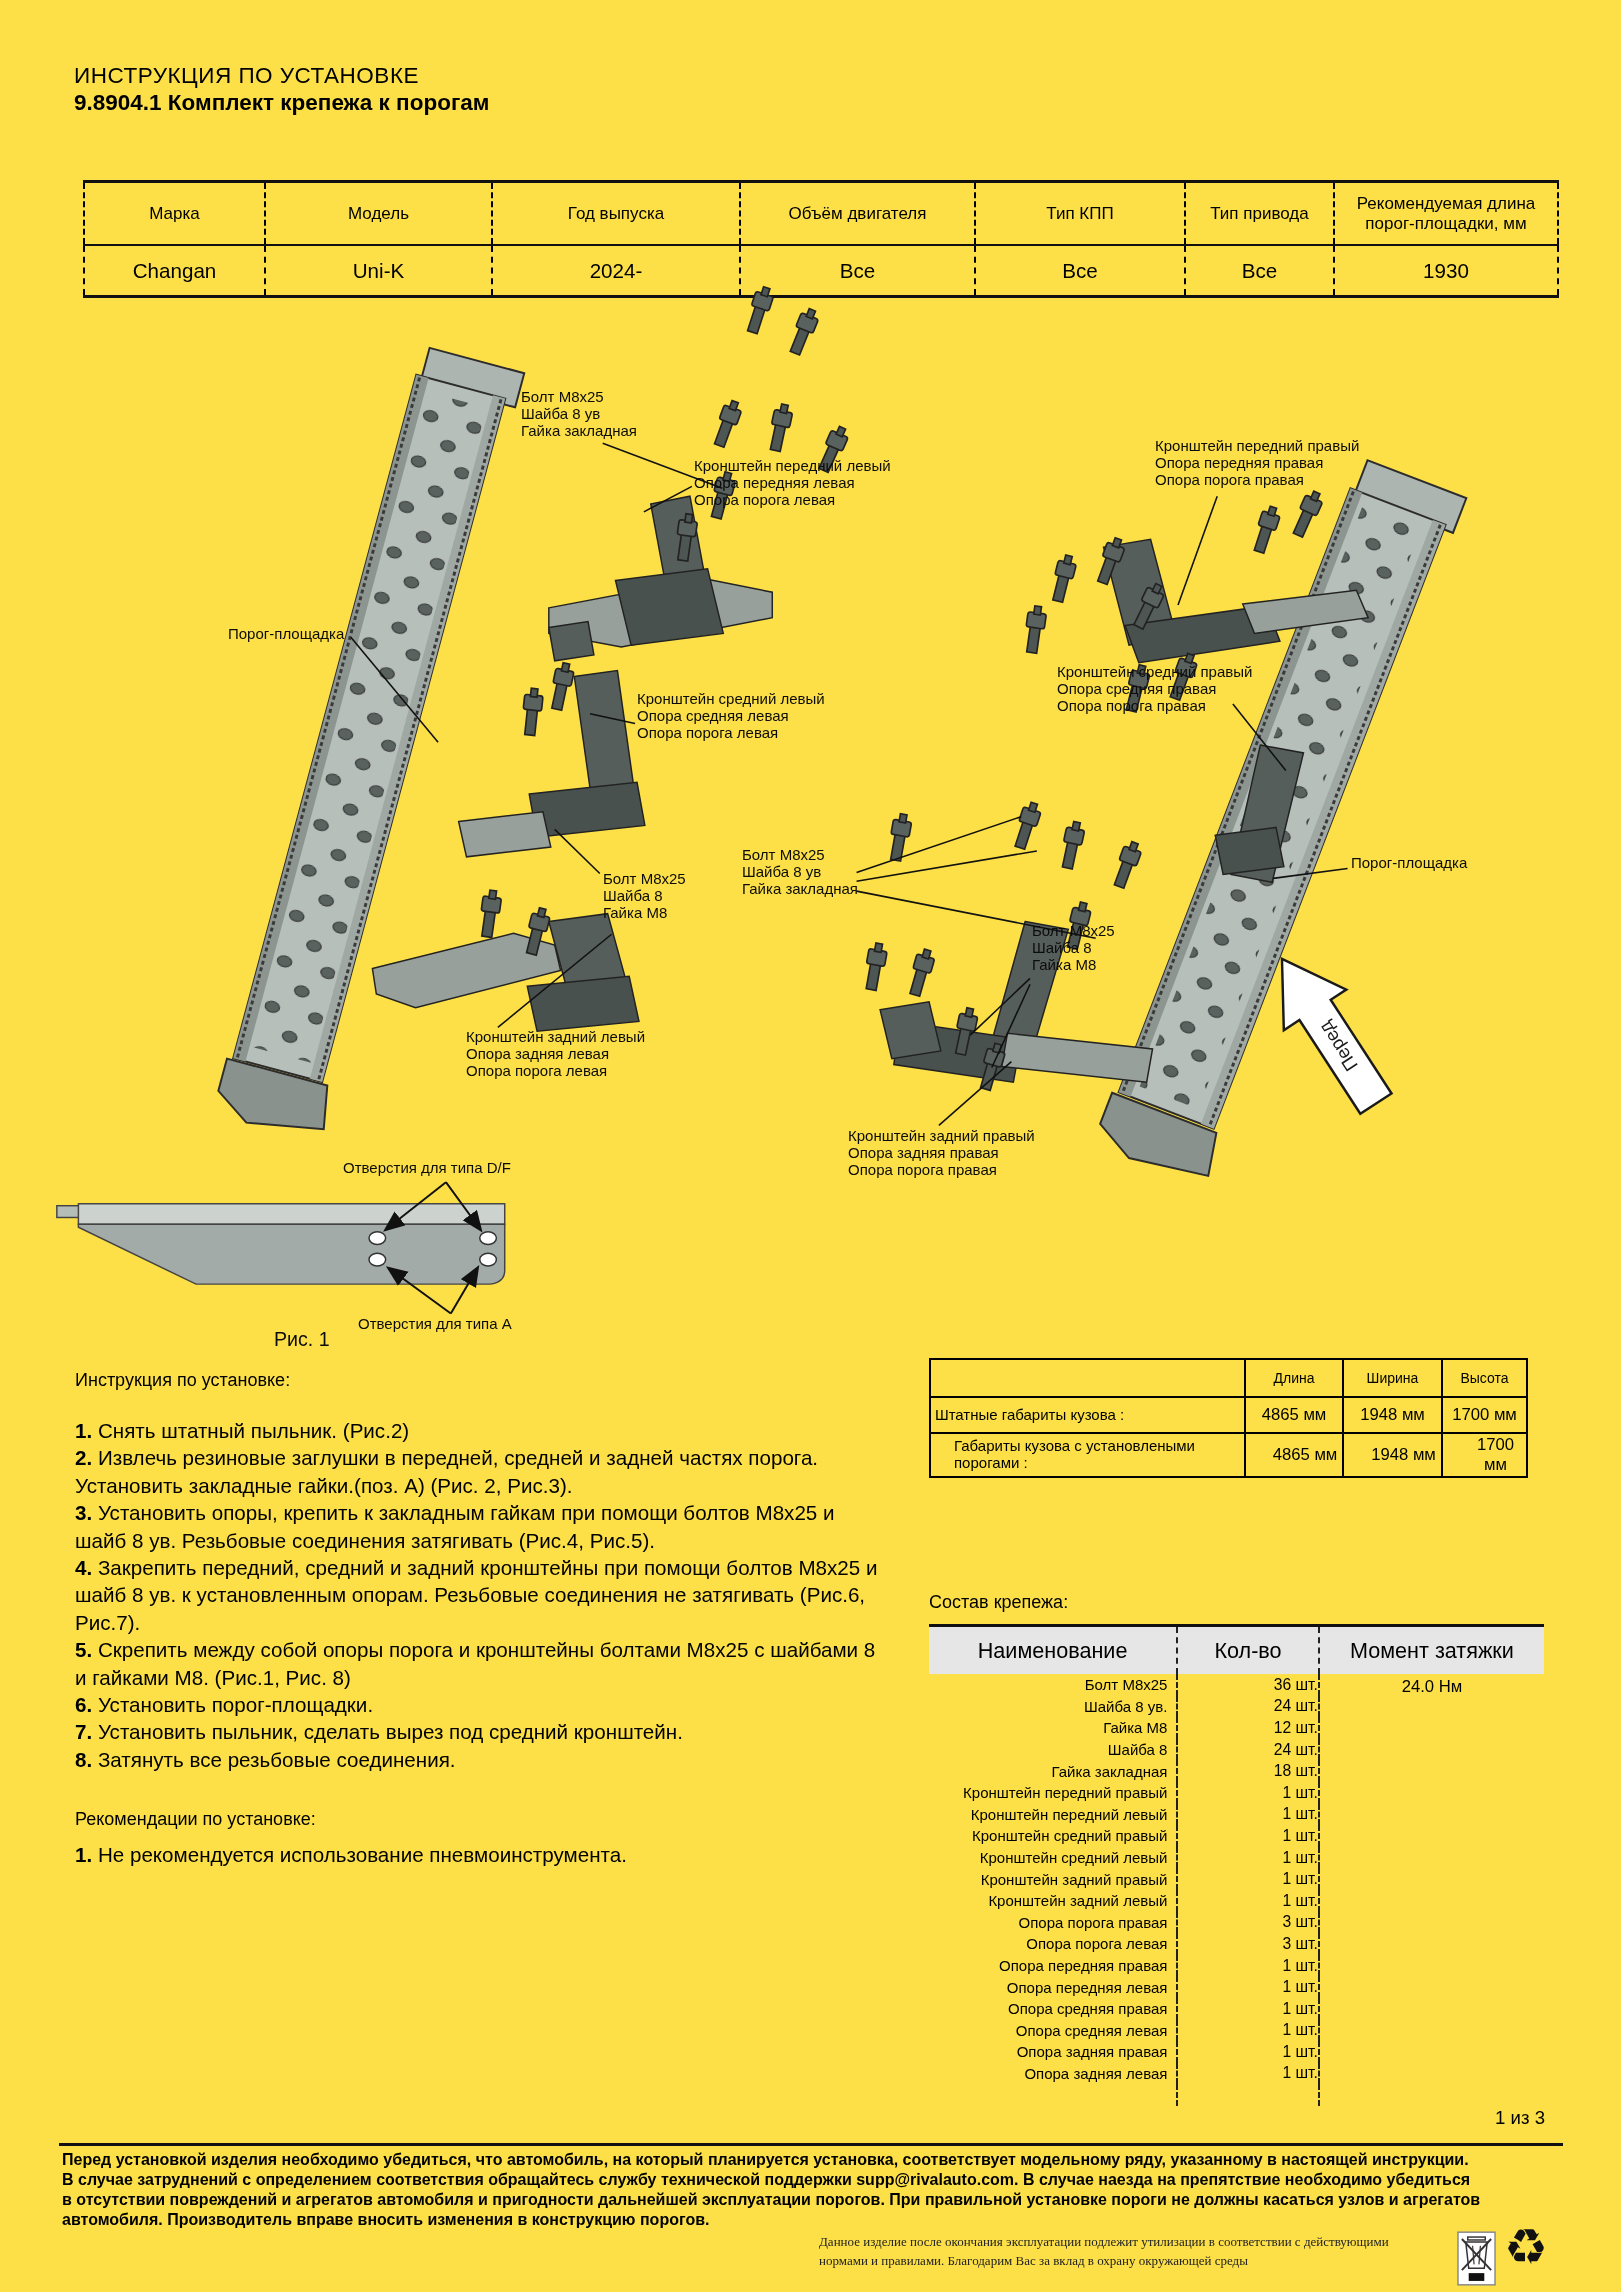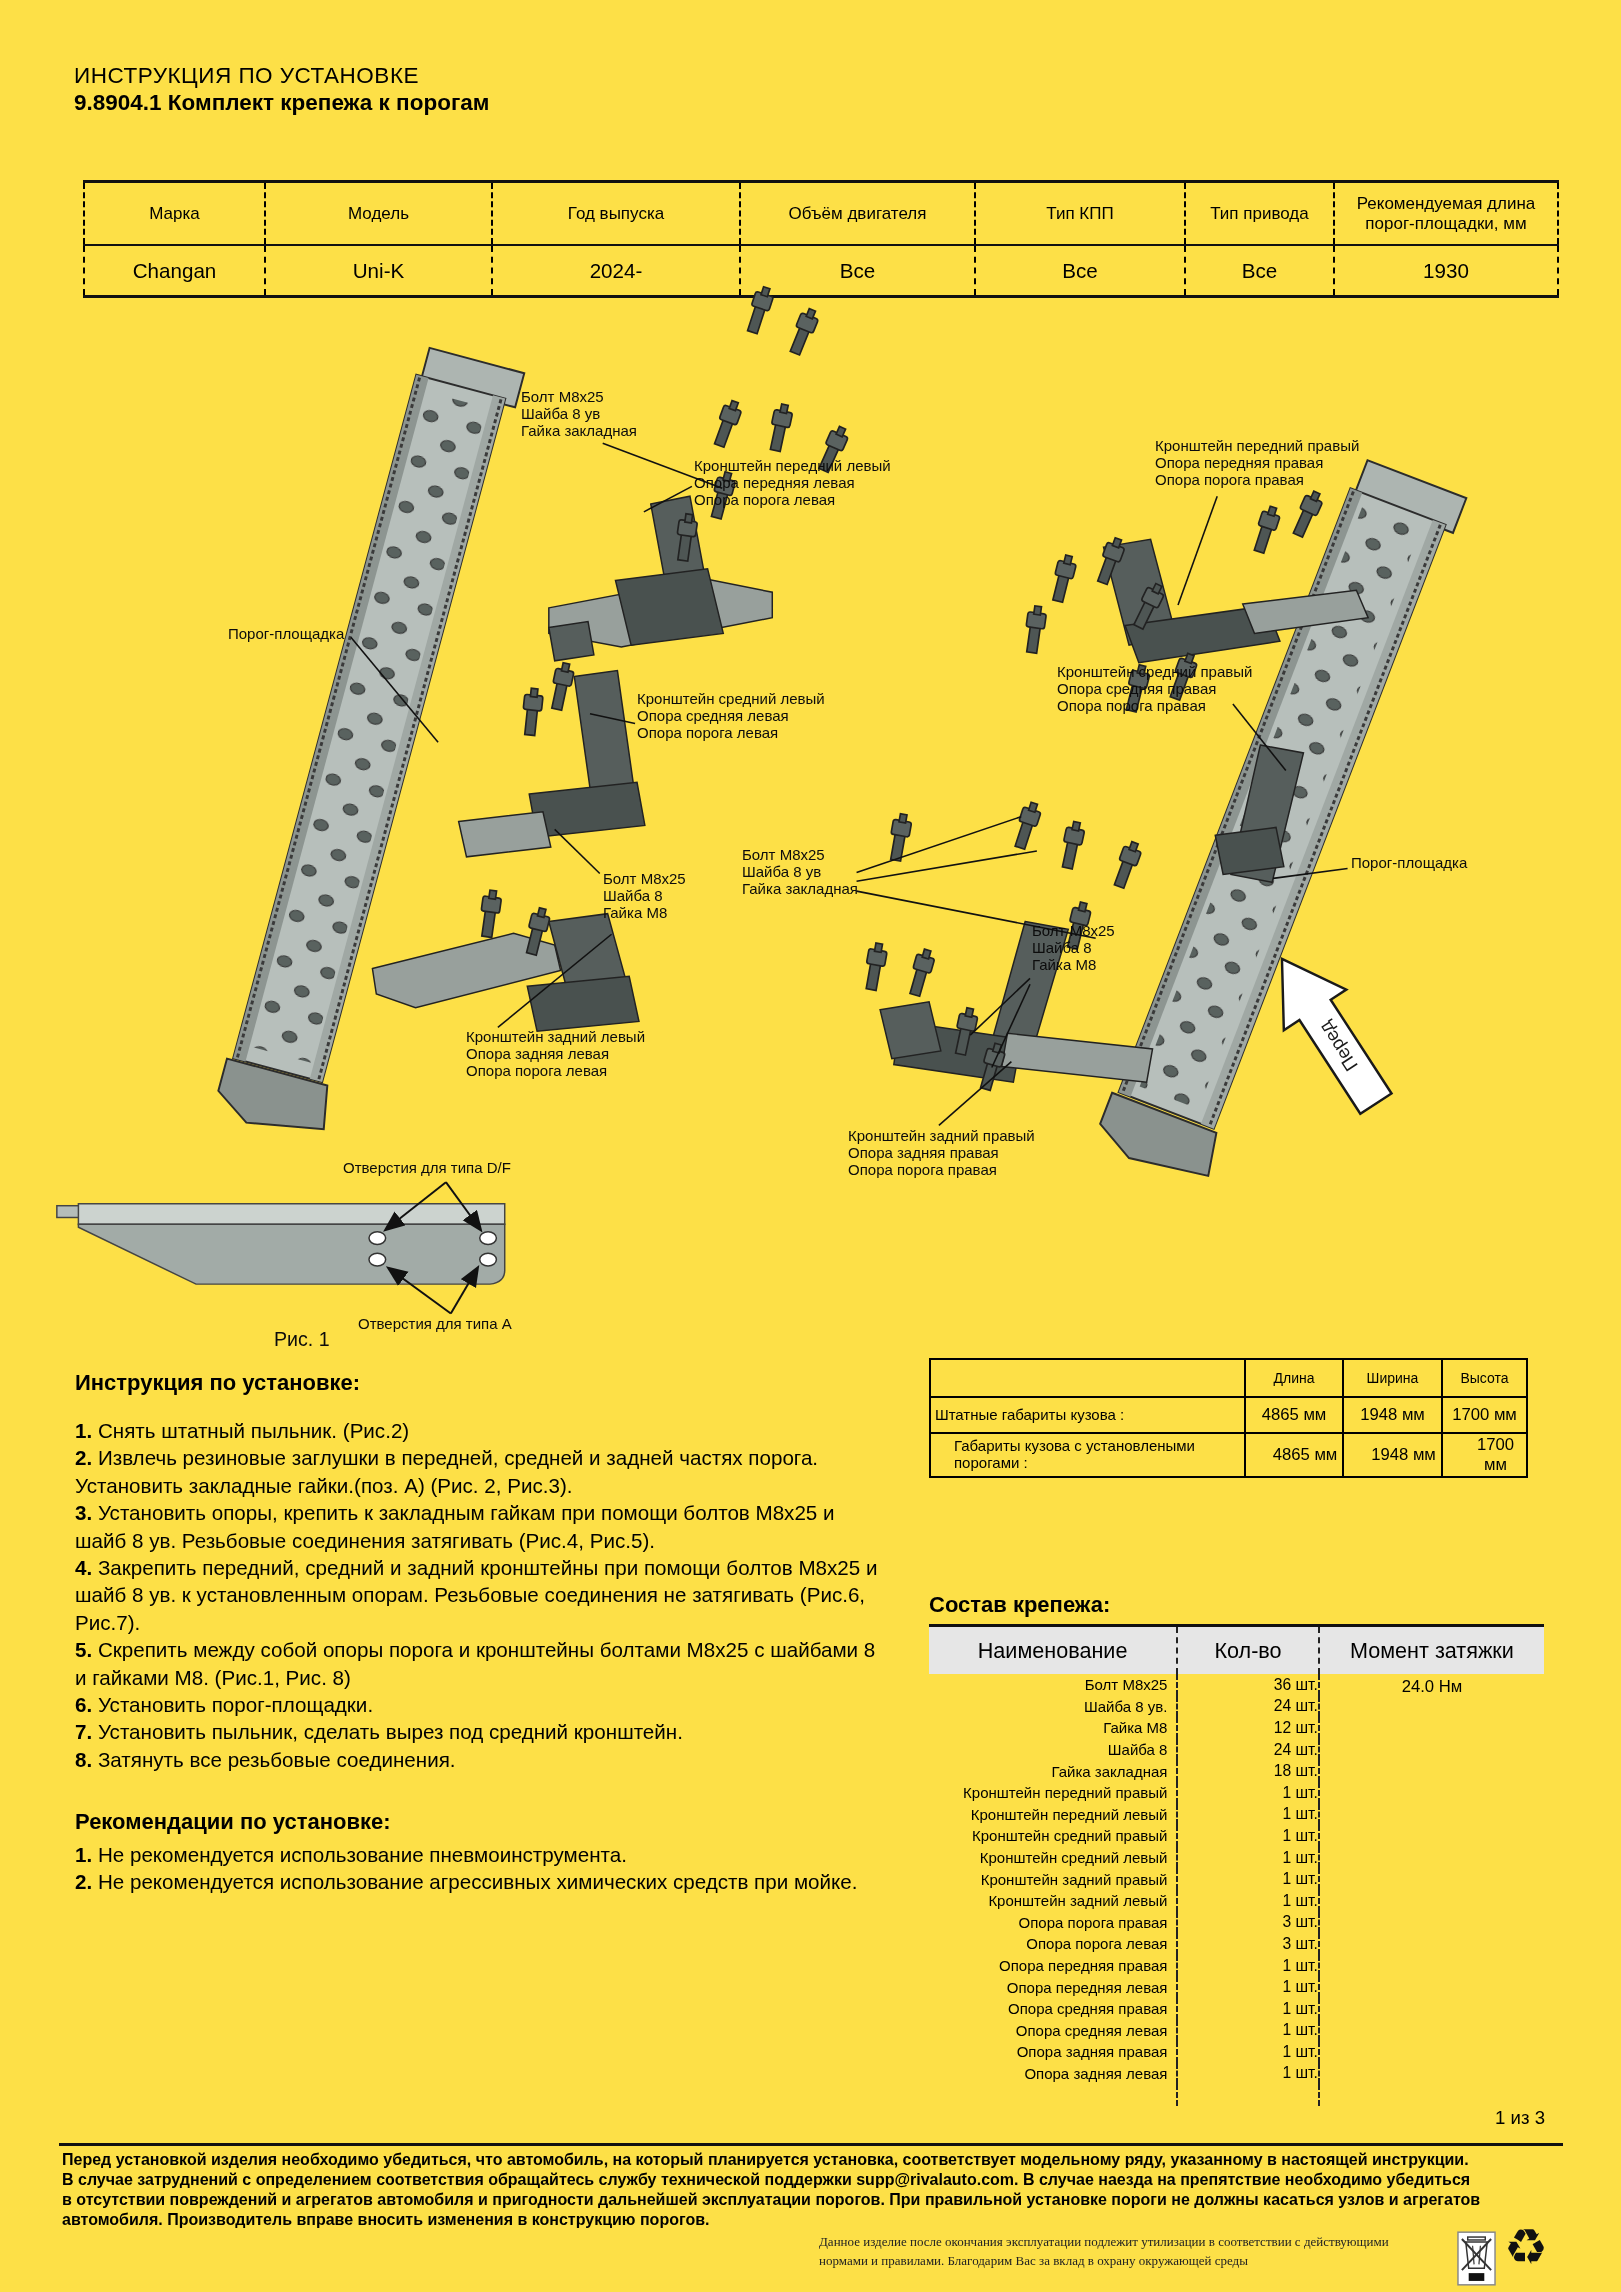--- a/index.html
+++ b/index.html
@@ -12,21 +12,21 @@
   table{border-collapse:collapse;}
   .spec{position:absolute;left:83px;top:180px;width:1475px;table-layout:fixed;
         border-top:3.9px solid #111;border-bottom:3.9px solid #111;}
   .spec th,.spec td{border-left:2px dashed #000;border-right:2px dashed #000;text-align:center;vertical-align:middle;}
   .spec th{height:59px;font-weight:normal;font-size:17px;line-height:1.15;white-space:pre-line;border-bottom:2.5px solid #111;}
   .spec td{height:47px;font-size:20.6px;}
   
   .diagram-svg{position:absolute;left:0;top:0;}
   .dlabel{position:absolute;font-size:15px;line-height:17px;white-space:pre;color:#0c0c0c;}
   
-  .sec-head{position:absolute;font-size:22px;font-weight:bold;}
+  .sec-head{position:absolute;font-size:18px;font-weight:normal;}
   .steps{position:absolute;left:75px;top:1417px;width:814px;font-size:20.6px;line-height:27.4px;}
   .recommend{position:absolute;left:75px;top:1841px;width:814px;font-size:20.6px;line-height:27.4px;}
   
   .dims{position:absolute;left:929px;top:1358px;table-layout:fixed;}
   .dims th,.dims td{border:2px solid #000;vertical-align:middle;}
   .dims th{font-size:14px;font-weight:normal;height:34px;}
   .dims td.lbl{font-size:15px;text-align:left;padding:1px 3.9px;line-height:16.7px;}
   .dims td.val{font-size:16.7px;text-align:center;}
   .dims tr.r1 td{height:32px;}
   .dims tr.r2 td{height:37px;padding-left:23px;}
@@ -280,21 +280,20 @@
       <div><b>4.</b> Закрепить передний, средний и задний кронштейны при помощи болтов М8х25 и шайб 8 ув. к установленным опорам. Резьбовые соединения не затягивать (Рис.6, Рис.7).</div>
       <div><b>5.</b> Скрепить между собой опоры порога и кронштейны болтами М8х25 с шайбами 8 и гайками М8. (Рис.1, Рис. 8)</div>
       <div><b>6.</b> Установить порог-площадки.</div>
       <div><b>7.</b> Установить пыльник, сделать вырез под средний кронштейн.</div>
       <div><b>8.</b> Затянуть все резьбовые соединения.</div>
     </div>
 
   <div class="sec-head" style="left:75px;top:1809px">Рекомендации по установке:</div>
   <div class="recommend" id="recommend">
       <div><b>1.</b> Не рекомендуется использование пневмоинструмента.</div>
-      <div><b>2.</b> Не рекомендуется использование агрессивных химических средств при мойке.</div>
     </div>
 
   <table class="dims">
     <colgroup>
         <col style="width:315px">
         <col style="width:98px">
         <col style="width:99px">
         <col style="width:85px">
       </colgroup>
     <tbody>

